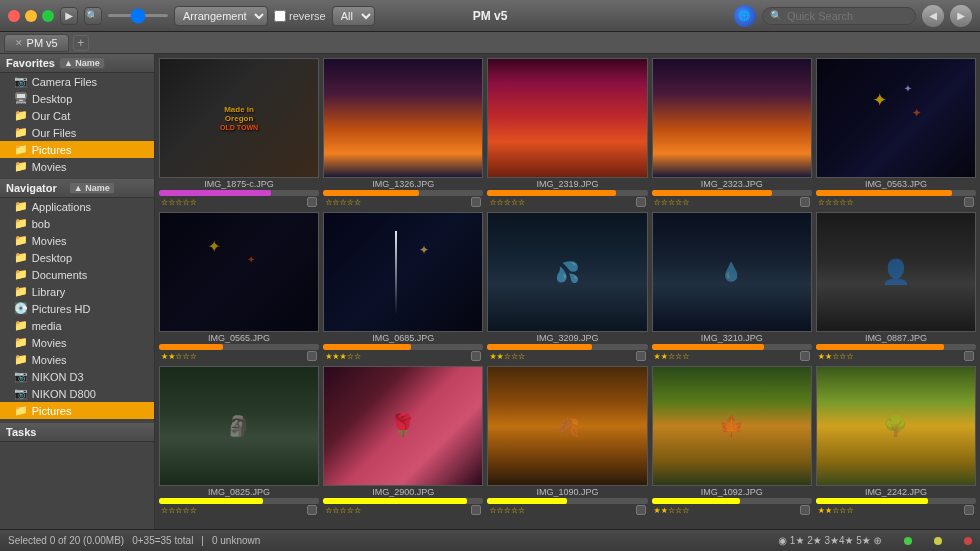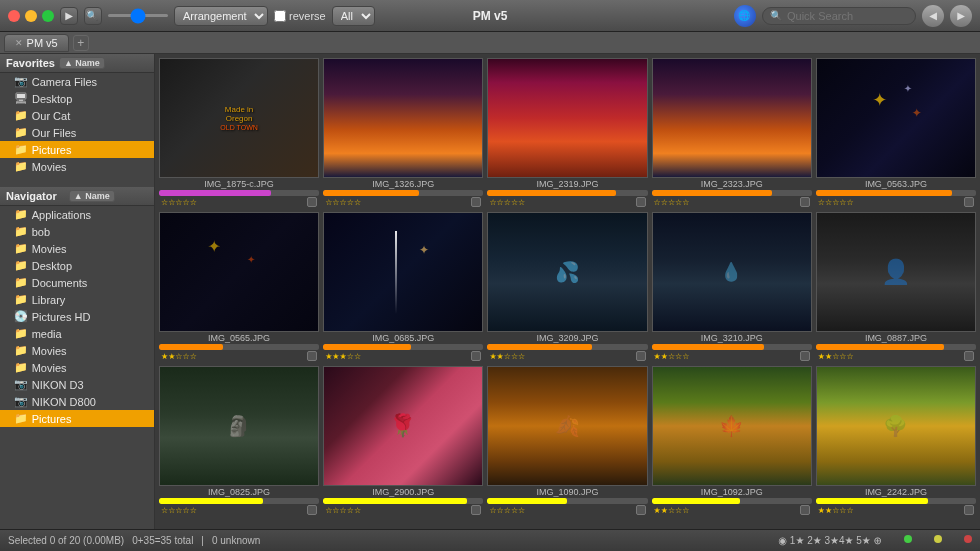--- a/index.html
+++ b/index.html
@@ -168,21 +168,21 @@
       display: flex;
       align-items: center;
       padding: 0 8px;
       font-size: 10px;
       color: #bbb;
       gap: 8px;
     }
     .statusbar-right {
       margin-left: auto;
       display: flex;
-      align-items: flex-start;
+      align-items: center;
       gap: 22px;
     }
     .status-dot { width: 8px; height: 8px; border-radius: 50%; }
 
     .checkbox-small { width: 10px; height: 10px; background: #555; border: 1px solid #777; border-radius: 2px; flex-shrink: 0; }
   </style>
 </head>
 <body>
 
 <div class="toolbar">
@@ -249,21 +249,21 @@
     </div>
     <div class="sidebar-item selected">
       <span style="font-size:11px;">📁</span>
       <span>Pictures</span>
     </div>
     <div class="sidebar-item">
       <span style="font-size:11px; color:#f0c000;">📁</span>
       <span>Movies</span>
     </div>
 
-    <div class="sidebar-section-header" style="margin-top:12px;gap:12px;">
+    <div class="sidebar-section-header" style="margin-top:4px;gap:12px;">
       <span>Navigator</span>
       <span class="sidebar-section-sort">▲ Name</span>
     </div>
     <div class="sidebar-item">
       <span style="font-size:11px; color:#f0c000;">📁</span>
       <span>Applications</span>
     </div>
     <div class="sidebar-item">
       <span style="font-size:11px; color:#f0c000;">📁</span>
       <span>bob</span>
@@ -306,27 +306,30 @@
     </div>
     <div class="sidebar-item">
       <span style="font-size:11px;">📷</span>
       <span>NIKON D800</span>
     </div>
     <div class="sidebar-item selected">
       <span style="font-size:11px;">📁</span>
       <span>Pictures</span>
     </div>
 
+    <div class="sidebar-section-header" style="margin-top:4px;">
+      <span>Tasks</span>
+    </div>
   </div>
 
   <div class="content">
     <div class="image-grid" id="image-grid">
         <div class="image-cell">
     <div class="image-thumb" style="background: linear-gradient(135deg, #1a1a1a 0%, #2a2a2a 40%, #3a2a1a 100%);">
-      <span style="position:absolute;top:50%;left:50%;transform:translate(-50%,-50%);text-align:center;color:rgba(255,180,0,0.8);font-size:8px;font-weight:normal;text-shadow:1px 1px 2px #000;pointer-events:none;width:90%;">Made in<br>Oregon<br><span style="color:rgba(255,80,0,0.9);font-size:7px;">OLD TOWN</span></span>
+      <span style="position:absolute;top:50%;left:50%;transform:translate(-50%,-50%);text-align:center;color:rgba(255,180,0,0.8);font-size:8px;font-weight:bold;text-shadow:1px 1px 2px #000;pointer-events:none;width:90%;">Made in<br>Oregon<br><span style="color:rgba(255,80,0,0.9);font-size:7px;">OLD TOWN</span></span>
     </div>
     <div class="image-label">IMG_1875-c.JPG</div>
     <div class="rating-bar">
       <div class="rating-fill" style="width:70%; background:#cc44cc;"></div>
     </div>
     <div class="image-meta">
       <span class="rating-stars">☆☆☆☆☆</span>
       <div class="checkbox-small"></div>
     </div>
   </div>

